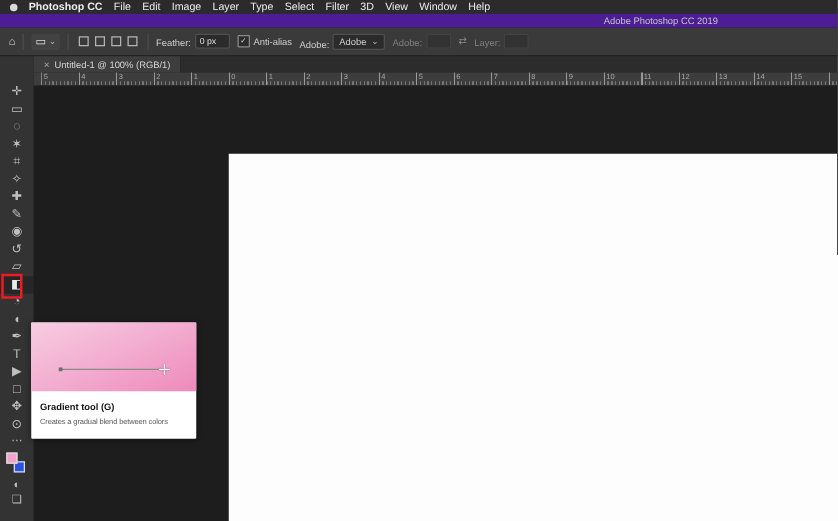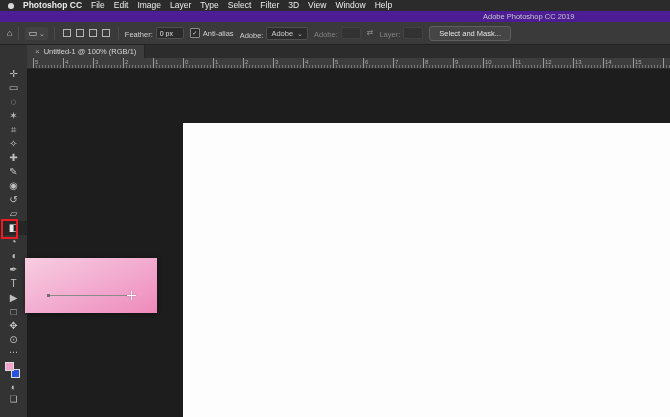--- a/index.html
+++ b/index.html
@@ -157,21 +157,20 @@
     </div>
     <div class="group">
       <span class="dim">Adobe:</span>
       <input class="field dim" value="" style="">
     </div>
     <span class="link-icon">⇄</span>
     <div class="group">
       <span class="dim">Layer:</span>
       <input class="field dim" value="" style="">
     </div>
-    <button class="btn">Select and Mask...</button>
   </div>
 
   <div class="workspace">
 
     <div class="toolbar">
       <div class="tool" style="--i: 0;">
           <span class="icon-name-from-item">✛</span>
         </div>
         <div class="tool" style="--i: 1;">
           <span class="icon-name-from-item">▭</span>
@@ -281,15 +280,19 @@
     </div>
   </div>
 
   <div class="annotation-box" style="border-color: rgb(236, 28, 36);"></div>
 
   <div class="tooltip">
     <div class="tooltip-img">
       <div class="grad-line"></div>
       <div class="crosshair"></div>
     </div>
+    <div class="tooltip-body">
+      <div class="tooltip-title">Gradient tool (G)</div>
+      <div class="tooltip-desc">Creates a gradual blend between colors</div>
+    </div>
   </div>
 
 </div>
 
 </body></html>

